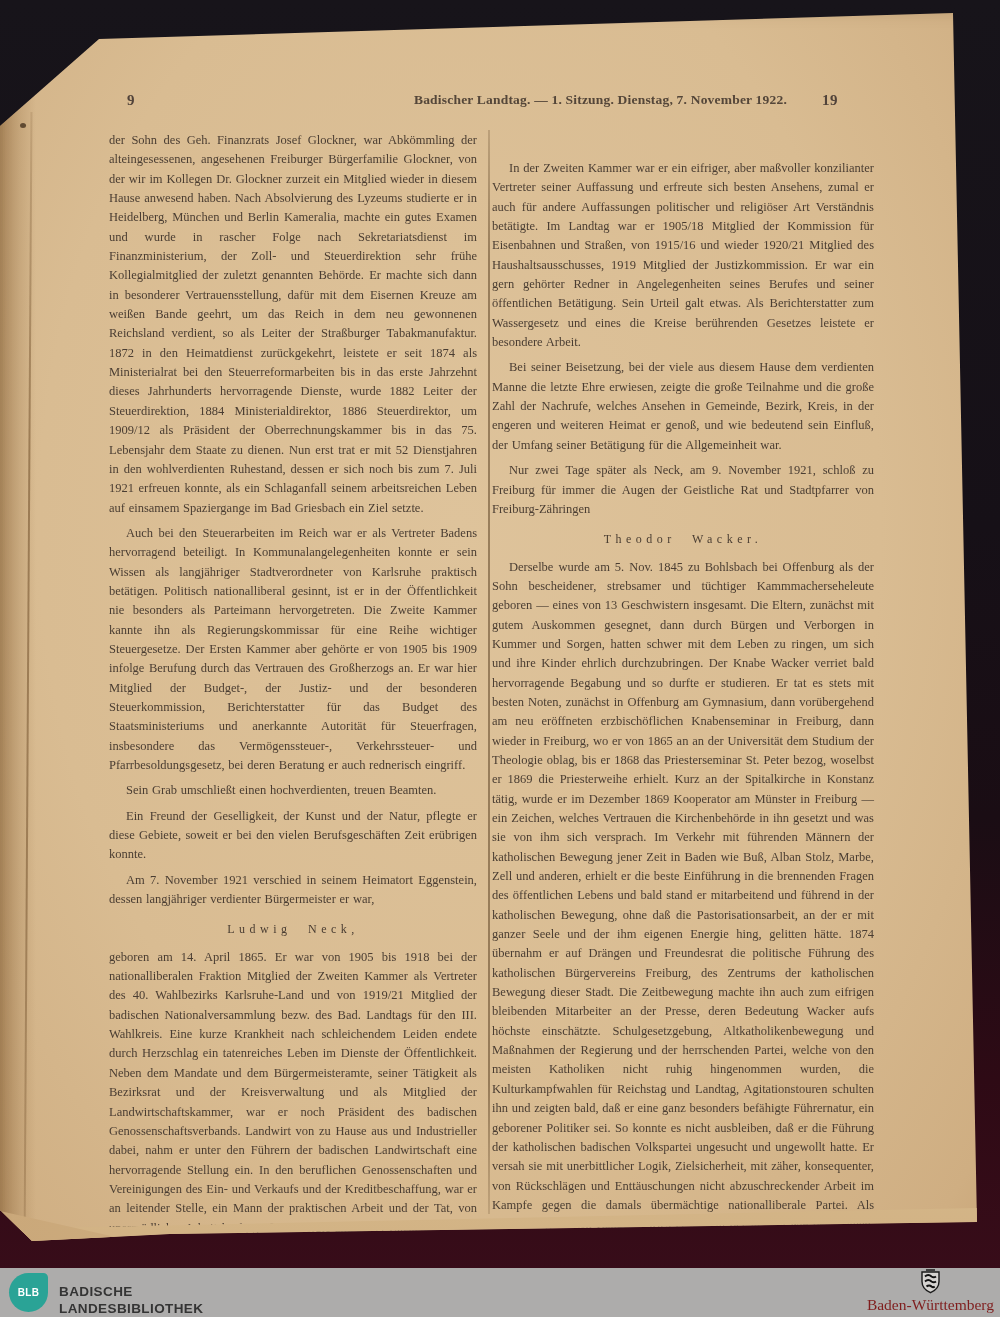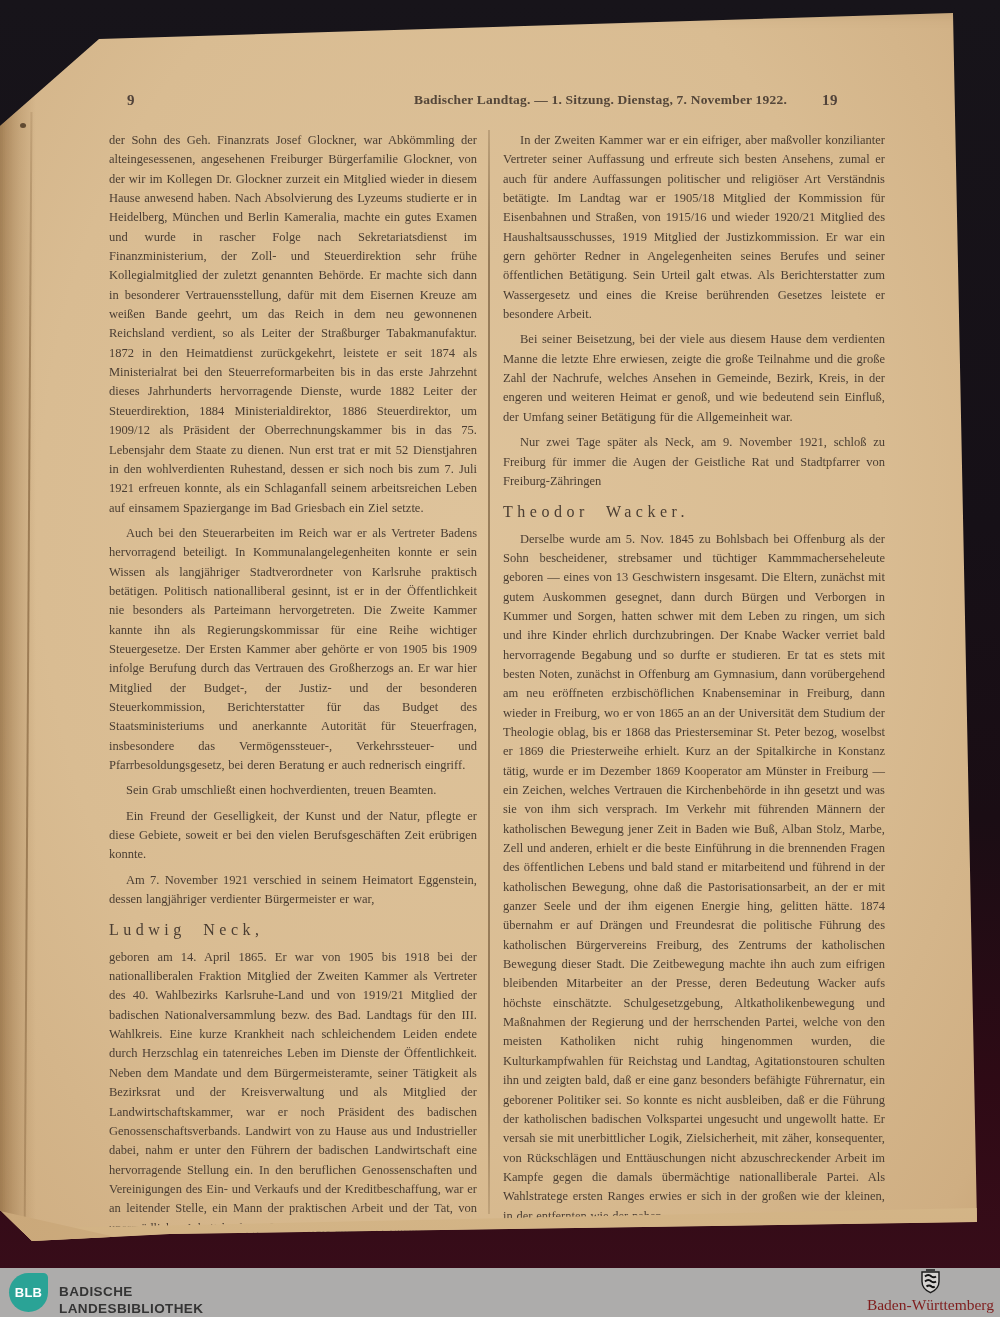--- a/index.html
+++ b/index.html
@@ -52,40 +52,40 @@
   .pageno{position:absolute;font-size:15px;font-weight:bold;letter-spacing:.5px;}
   .pageno.l{left:127px;}
   .pageno.r{left:822px;}
   .running-title{
     position:absolute;left:187px;width:600px;text-align:right;
     font-size:13.5px;font-weight:600;letter-spacing:.2px;color:#544639;
   }
   
   .column{position:absolute;top:131px;color:var(--ink);font-size:12.5px;line-height:19.35px;text-align:justify;}
   .column.left{left:109px;width:368px;}
-  .column.right{left:503px;width:382px;}
+  .column.right{left:492px;width:382px;margin-top:28px;}
   .col-divider{
     position:absolute;left:488px;top:130px;height:1084px;width:1.5px;
     background:linear-gradient(180deg,rgba(96,70,40,.25),rgba(96,70,40,.55) 12%,rgba(96,70,40,.55) 88%,rgba(96,70,40,.2));
   }
   .para{margin:0;text-indent:17px;word-spacing:.6px;}
   .para.cont{text-indent:0;}
   .para + .para{margin-top:6px;}
   .col-heading{
-    text-align:left;letter-spacing:4.5px;word-spacing:9px;
-    margin:11px 0 8px;font-size:16px;color:#4a3d32;
+    text-align:center;letter-spacing:4.5px;word-spacing:9px;
+    margin:11px 0 8px;font-size:12px;color:#4a3d32;
   }
   
   .footer{position:absolute;left:0;bottom:0;width:1000px;height:49px;background:var(--footer-bar);
           font-family:"Liberation Sans","DejaVu Sans",sans-serif;}
   .blb-badge{
     position:absolute;left:9px;top:5px;width:39px;height:39px;background:var(--blb-teal);
     border-radius:50% 12% 50% 50%;display:flex;align-items:center;justify-content:center;
   }
-  .blb-badge span{color:#fff;font-weight:700;font-size:13px;letter-spacing:.3px;}
+  .blb-badge span{color:#fff;font-weight:700;font-size:10px;letter-spacing:.3px;}
   .blb-name{position:absolute;left:59px;top:15px;font-weight:700;font-size:13.5px;line-height:17px;
             color:#343434;letter-spacing:.4px;}
   .bw{position:absolute;right:6px;bottom:3px;text-align:center;}
   .bw svg{display:block;margin:0 auto 1px;}
   .bw-name{font-family:"Liberation Serif","DejaVu Serif",serif;font-size:15.5px;color:#7f1d1d;}
 </style>
 </head>
 <body>
 
 <div class="screen">

